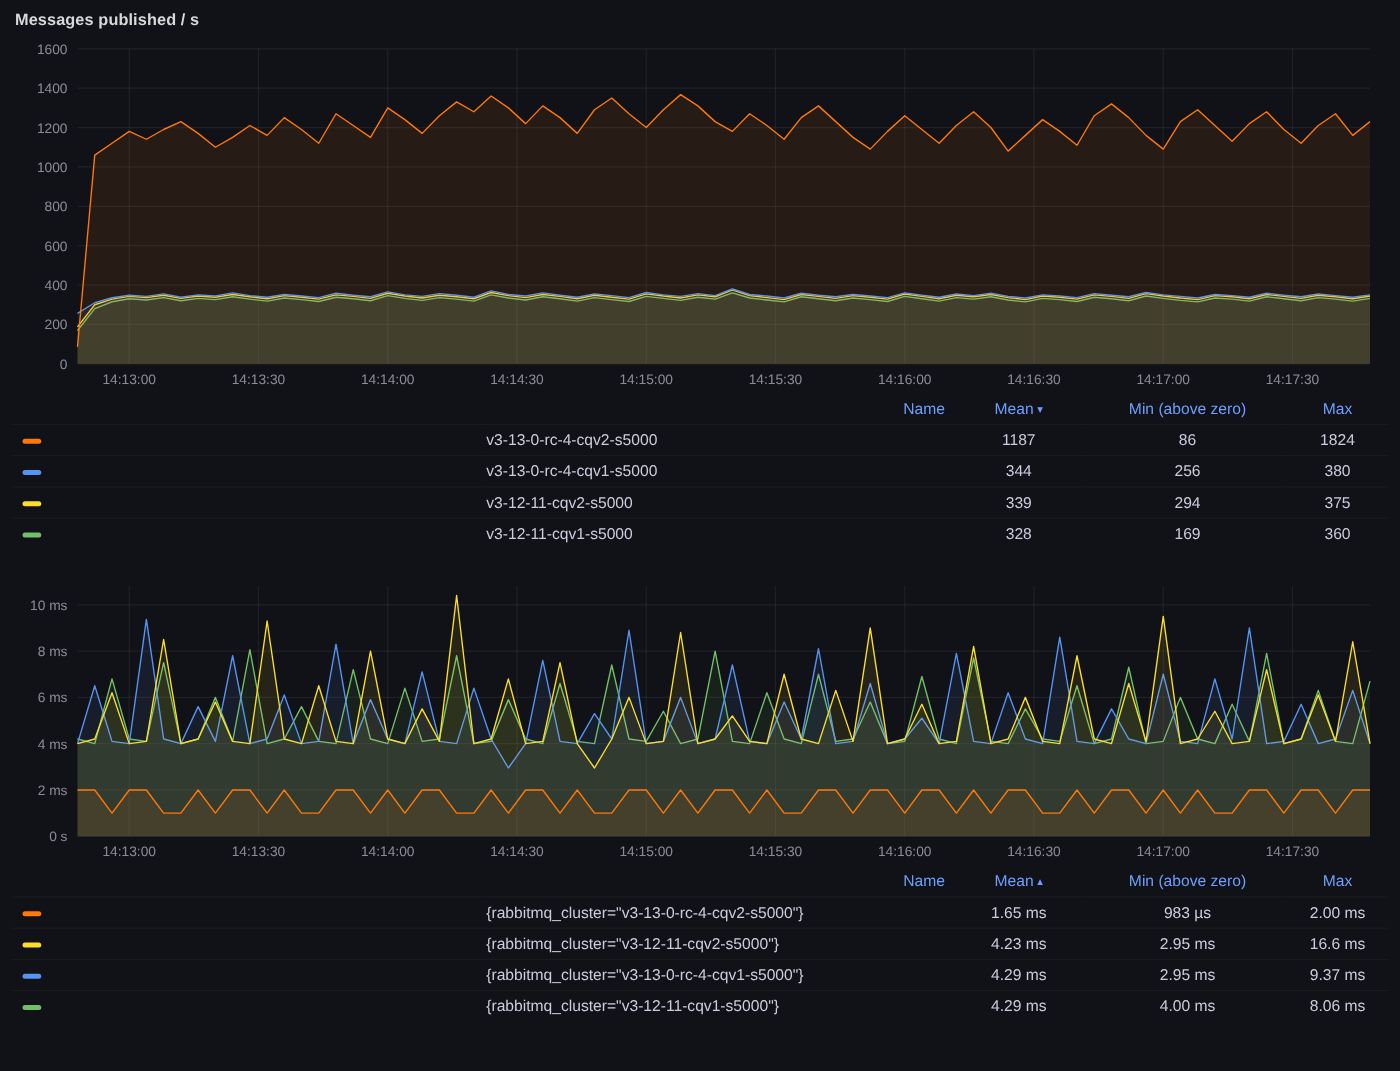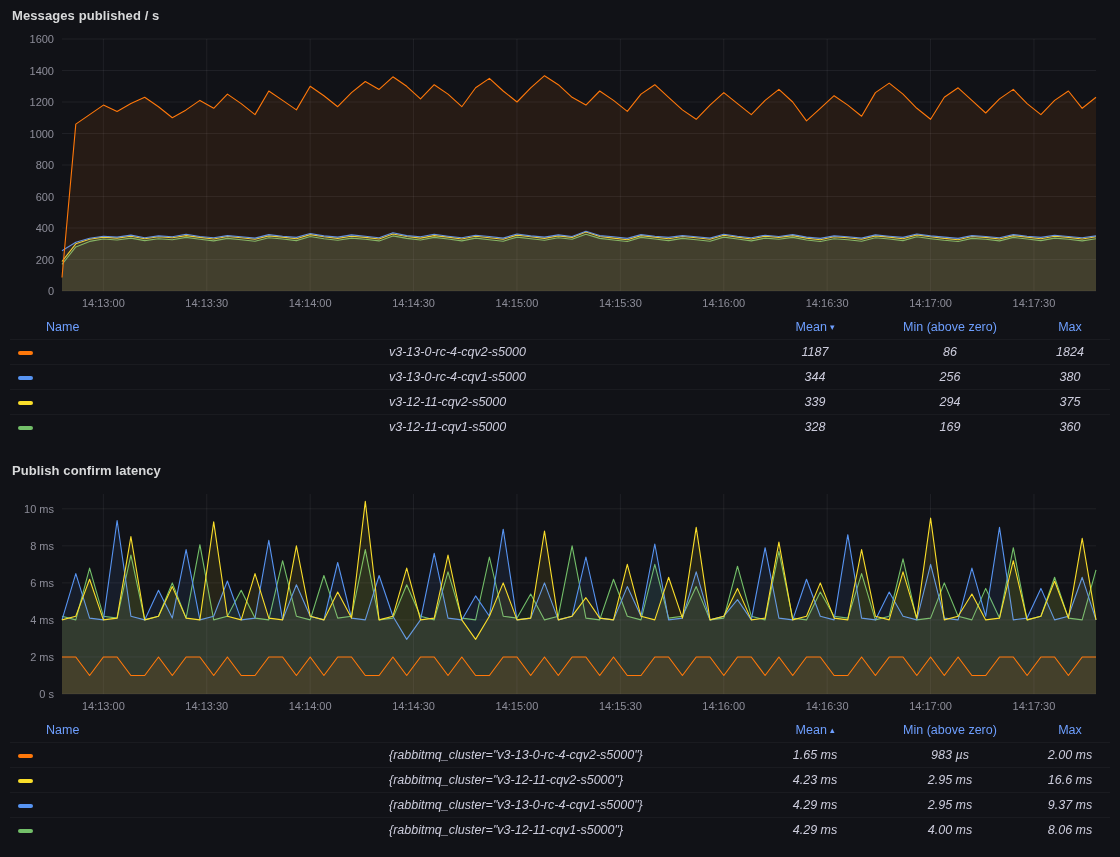--- a/index.html
+++ b/index.html
@@ -19,24 +19,24 @@
   .chart-b{height:230px}
   .chart svg{display:block}
   table.legend{
     width:100%;border-collapse:collapse;
     font-size:12.5px;margin-top:2px;table-layout:fixed;
   }
   .legend th{
     color:#6e9fff;font-weight:500;text-align:center;
     padding:5px 4px;font-size:12.5px;white-space:nowrap;
   }
-  .legend th.th-name{text-align:left;padding-left:36px}
+  .legend th.th-name{text-align:right;padding-left:36px}
   .legend td{
     padding:5px 4px;border-top:1px solid rgba(204,204,220,0.05);
-    white-space:nowrap;overflow:hidden;text-overflow:ellipsis;font-style:italic;
+    white-space:nowrap;overflow:hidden;text-overflow:ellipsis;
   }
   .legend tr:first-child th{border-top:none}
   .legend td.sw{width:30px;padding-left:8px}
   .swatch{width:15px;height:4px;border-radius:2px;margin-top:1px}
   .c-mean{width:110px}.c-min{width:160px}.c-max{width:80px}
   .num{text-align:center;font-variant-numeric:tabular-nums}
   .nm{color:#ccccdc;cursor:pointer}
   .caret{font-size:9px;margin-left:3px;vertical-align:1px}
   .spacer{height:16px}
 </style>
@@ -141,21 +141,20 @@
             <td class="c-max num">360</td>
           </tr>
         </tbody>
       </table>
     </div>
 </div>
 
 <div class="spacer"></div>
 
 <div class="panel">
-  <div class="panel-title">Publish confirm latency</div>
   <div class="chart chart-b">
       <svg width="1100" height="230">
         <line x1="52" x2="1086" y1="208" y2="208" stroke="rgba(204,204,220,0.08)" stroke-width="1"></line>
         <text x="44" y="212" text-anchor="end" fill="rgba(204,204,220,0.65)" font-size="11">0 s</text>
         <line x1="52" x2="1086" y1="170.96296296296296" y2="170.96296296296296" stroke="rgba(204,204,220,0.08)" stroke-width="1"></line>
         <text x="44" y="174.96296296296296" text-anchor="end" fill="rgba(204,204,220,0.65)" font-size="11">2 ms</text>
         <line x1="52" x2="1086" y1="133.92592592592592" y2="133.92592592592592" stroke="rgba(204,204,220,0.08)" stroke-width="1"></line>
         <text x="44" y="137.92592592592592" text-anchor="end" fill="rgba(204,204,220,0.65)" font-size="11">4 ms</text>
         <line x1="52" x2="1086" y1="96.8888888888889" y2="96.8888888888889" stroke="rgba(204,204,220,0.08)" stroke-width="1"></line>
         <text x="44" y="100.8888888888889" text-anchor="end" fill="rgba(204,204,220,0.65)" font-size="11">6 ms</text>

